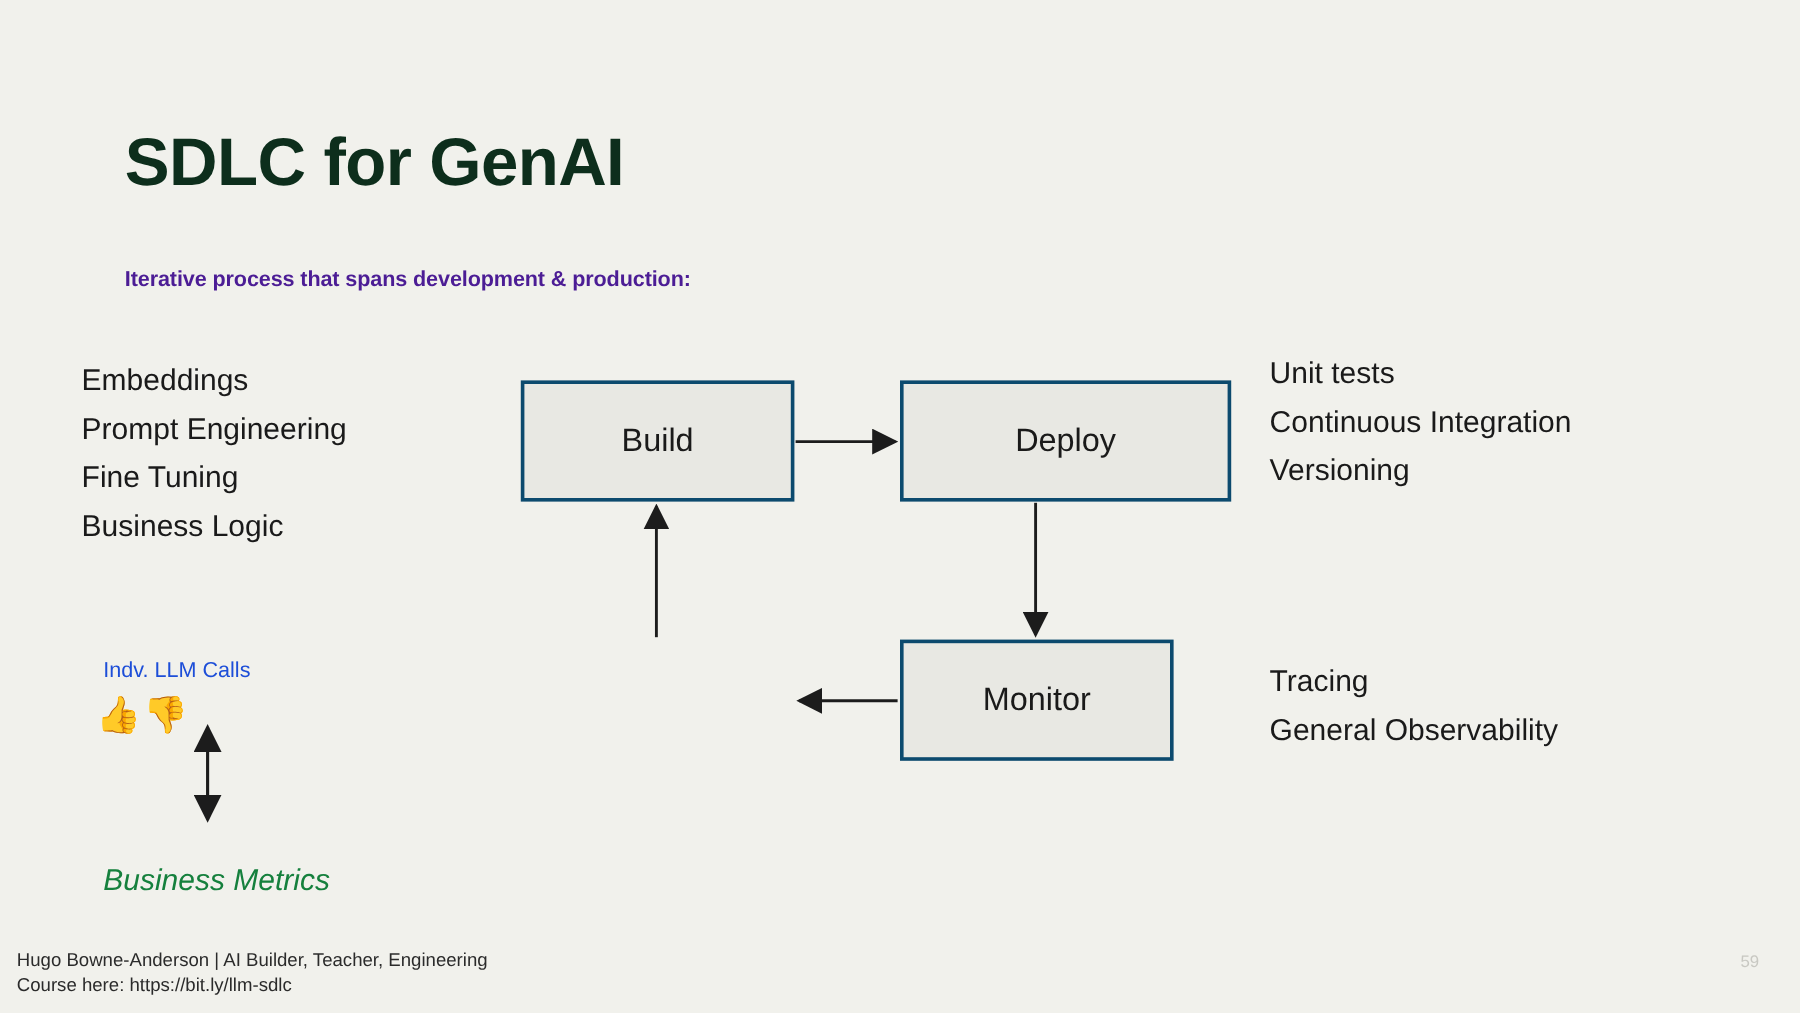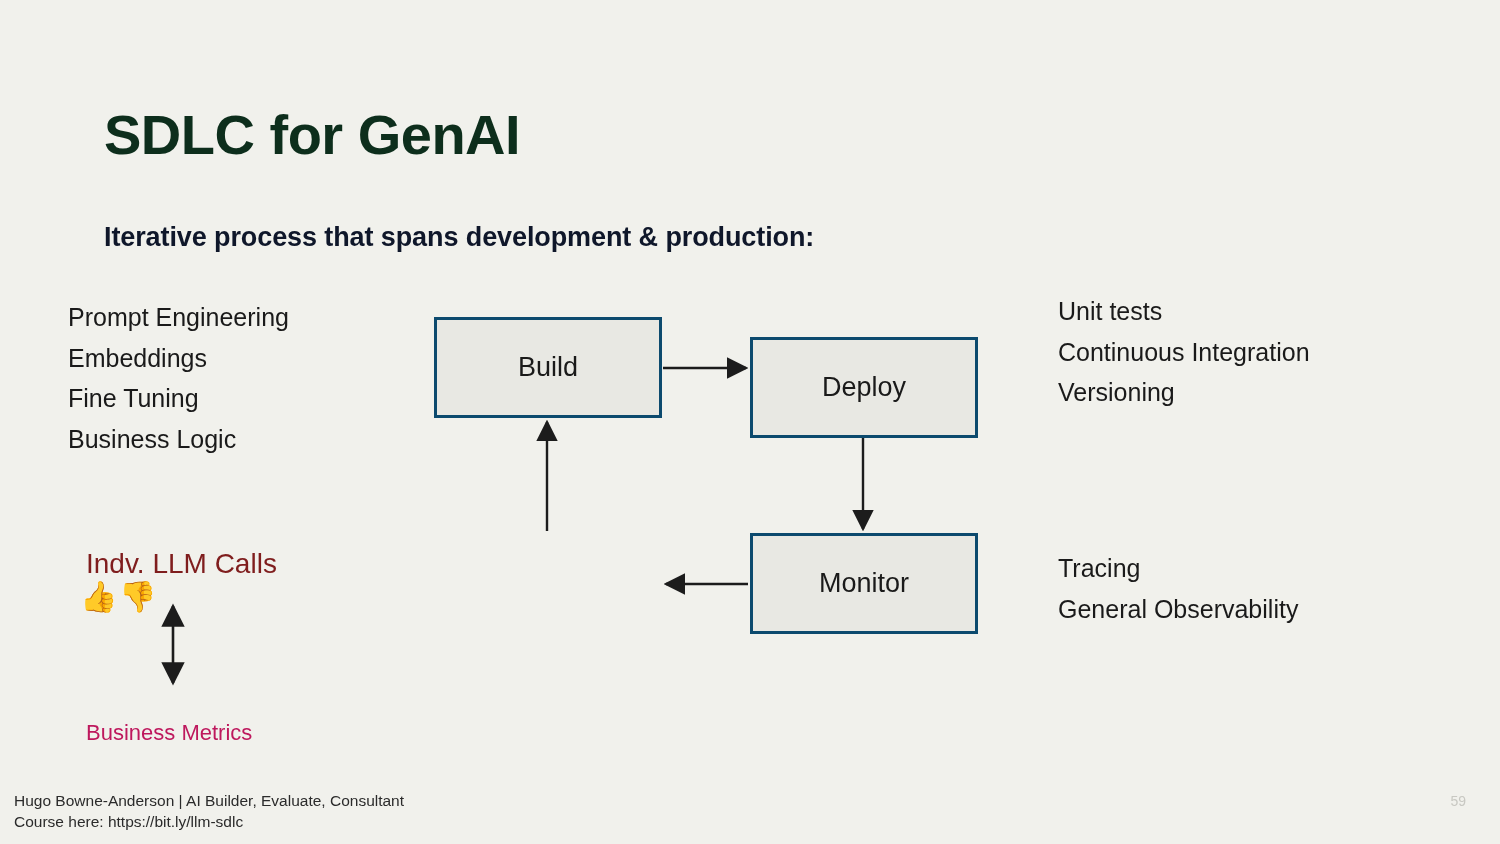--- a/index.html
+++ b/index.html
@@ -32,23 +32,23 @@
     letter-spacing: -0.5px;
     line-height: 1.1;
     white-space: nowrap;
   }
 
   
   .subtitle {
     position: absolute;
     left: 104px;
     top: 222px;
-    font-size: 27px;
+    font-size: 18px;
     font-weight: bold;
-    color: #0f172a;
+    color: #4c1d95;
     letter-spacing: -0.1px;
     white-space: nowrap;
   }
 
   
   .textlist {
     position: absolute;
     font-size: 25px;
     color: #1a1a1a;
     line-height: 40.5px;
@@ -57,41 +57,42 @@
   .textlist div { white-space: nowrap; }
 
   .left-top   { left: 68px;   top: 297px; }
   .right-top  { left: 1058px; top: 291px; }
   .right-bot  { left: 1058px; top: 548px; }
 
   .indv-label {
     position: absolute;
     left: 86px;
     top: 548px;
-    font-size: 28px;
-    color: #7f1d1d;
+    font-size: 18px;
+    color: #1d4ed8;
     white-space: nowrap;
     text-align: right;
   }
   .emoji-row {
     position: absolute;
     left: 80px;
     top: 580px;
     font-size: 30px;
     line-height: 34px;
     letter-spacing: 2px;
     white-space: nowrap;
   }
   .business-metrics {
     position: absolute;
     left: 86px;
     top: 720px;
-    font-size: 22px;
-    color: #be185d;
-    white-space: nowrap;
+    font-size: 25px;
+    color: #15803d;
+    white-space: nowrap;
+    font-style: italic;
   }
 
   
   .flow {
     position: absolute;
     left: 0;
     top: 0;
     width: 1500px;
     height: 844px;
     pointer-events: none;
@@ -101,21 +102,21 @@
     box-sizing: border-box;
     background: #e8e8e3;
     border: 3px solid #0c4a6e;
     display: flex;
     align-items: center;
     justify-content: center;
     font-size: 27px;
     color: #1a1a1a;
   }
   .node-build    { left: 434px; top: 317px; width: 228px; height: 101px; }
-  .node-deploy   { left: 750px; top: 317px; width: 228px; height: 101px; margin-top: 20px; }
+  .node-deploy   { left: 750px; top: 317px; width: 276px; height: 101px; }
   .node-evaluate { left: 434px; top: 533px; width: 228px; height: 101px; }
   .node-monitor  { left: 750px; top: 533px; width: 228px; height: 101px; }
 
   
   .footer {
     position: absolute;
     left: 14px;
     top: 790px;
     font-size: 15.5px;
     color: #2b2b2b;
@@ -133,22 +134,22 @@
 </head>
 <body>
 
 <div class="slide">
 
   <div class="title">SDLC for GenAI</div>
 
   <div class="subtitle">Iterative process that spans development &amp; production:</div>
 
   <div class="textlist left-top">
+    <div>Embeddings</div>
     <div>Prompt Engineering</div>
-    <div>Embeddings</div>
     <div>Fine Tuning</div>
     <div>Business Logic</div>
   </div>
 
   <div class="indv-label">Indv. LLM Calls</div>
 
   <div class="emoji-row">
     <span>👍</span><span>👎</span>
   </div>
 
@@ -190,19 +191,19 @@
     <span>Build</span>
   </div>
   <div class="node node-deploy">
     <span>Deploy</span>
   </div>
   <div class="node node-monitor">
     <span>Monitor</span>
   </div>
 
   <div class="footer">
-    <div>Hugo Bowne-Anderson | AI Builder, Evaluate, Consultant</div>
+    <div>Hugo Bowne-Anderson | AI Builder, Teacher, Engineering</div>
     <div>Course here: https://bit.ly/llm-sdlc</div>
   </div>
 
   <div class="page-number">59</div>
 
 </div>
 
 </body></html>

